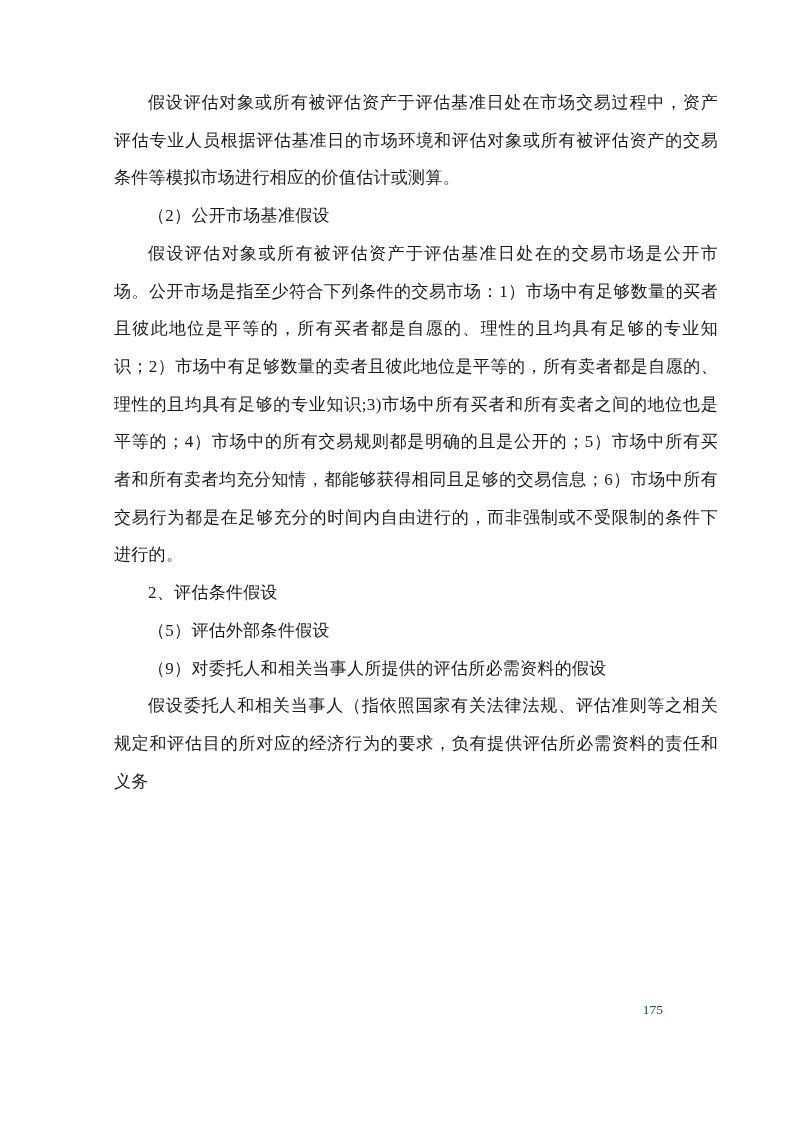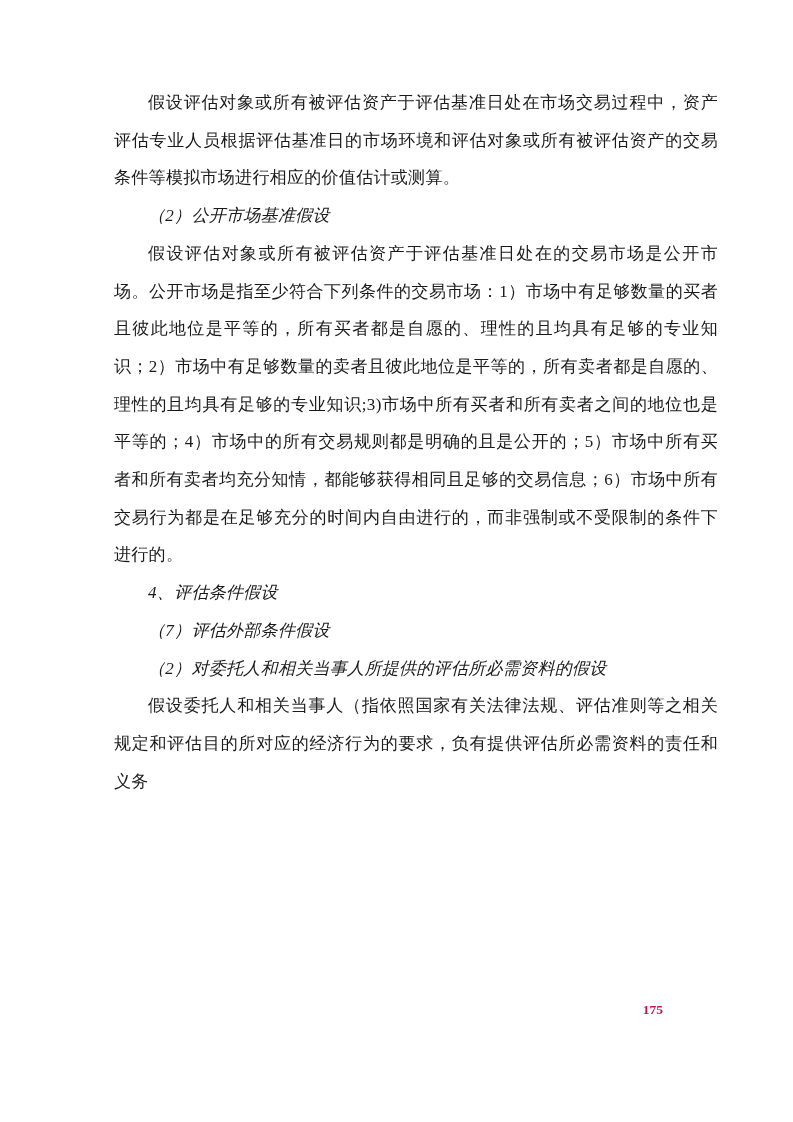--- a/index.html
+++ b/index.html
@@ -26,40 +26,38 @@
     text-align: justify;
     letter-spacing: 0.3px;
   }
   .doc-content p {
     margin: 0;
     padding: 0;
     text-indent: 2em;
   }
   .doc-content p.heading {
     text-align: left;
-    font-style: italic;
   }
   .page-number {
     position: absolute;
     right: 130px;
     top: 1001px;
     font-size: 13.5px;
     line-height: 18px;
-    color: #be185d;
+    color: #14532d;
     font-family: "Liberation Serif", "DejaVu Serif", serif;
-    font-weight: bold;
   }
 </style>
 </head>
 <body>
 
 <div class="doc-page">
   <div class="doc-content">
     <p class="body-paragraph">假设评估对象或所有被评估资产于评估基准日处在市场交易过程中，资产评估专业人员根据评估基准日的市场环境和评估对象或所有被评估资产的交易条件等模拟市场进行相应的价值估计或测算。</p>
     <p class="heading">（2）公开市场基准假设</p>
     <p class="body-paragraph">假设评估对象或所有被评估资产于评估基准日处在的交易市场是公开市场。公开市场是指至少符合下列条件的交易市场：1）市场中有足够数量的买者且彼此地位是平等的，所有买者都是自愿的、理性的且均具有足够的专业知识；2）市场中有足够数量的卖者且彼此地位是平等的，所有卖者都是自愿的、理性的且均具有足够的专业知识;3)市场中所有买者和所有卖者之间的地位也是平等的；4）市场中的所有交易规则都是明确的且是公开的；5）市场中所有买者和所有卖者均充分知情，都能够获得相同且足够的交易信息；6）市场中所有交易行为都是在足够充分的时间内自由进行的，而非强制或不受限制的条件下进行的。</p>
-    <p class="heading">4、评估条件假设</p>
-    <p class="heading">（7）评估外部条件假设</p>
-    <p class="heading">（2）对委托人和相关当事人所提供的评估所必需资料的假设</p>
+    <p class="heading">2、评估条件假设</p>
+    <p class="heading">（5）评估外部条件假设</p>
+    <p class="heading">（9）对委托人和相关当事人所提供的评估所必需资料的假设</p>
     <p class="body-paragraph">假设委托人和相关当事人（指依照国家有关法律法规、评估准则等之相关规定和评估目的所对应的经济行为的要求，负有提供评估所必需资料的责任和义务</p>
   </div>
   <div class="page-number">175</div>
 </div>
 
 </body></html>

